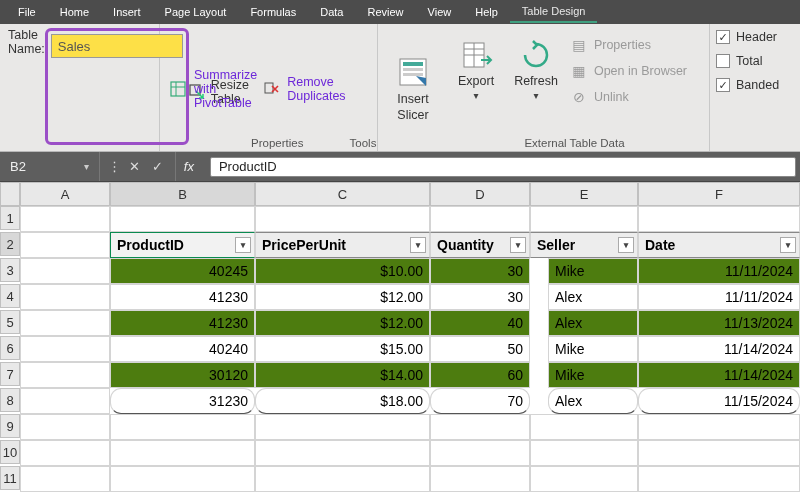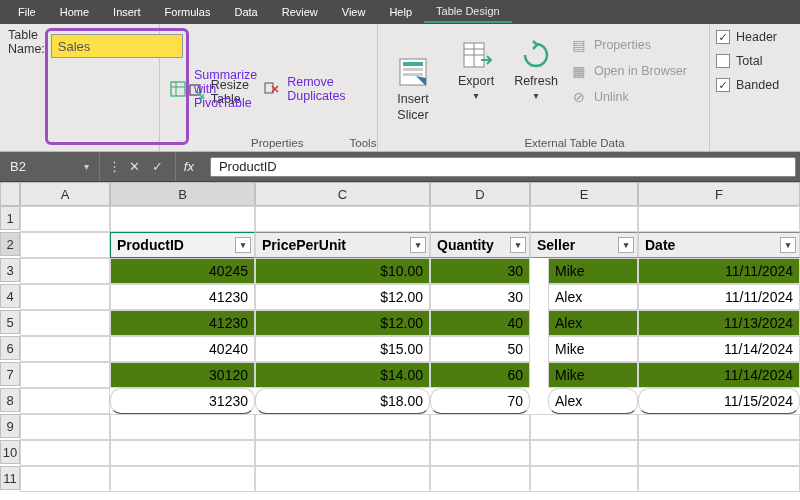--- a/index.html
+++ b/index.html
@@ -60,20 +60,21 @@
   .lastrow-b { border-bottom: 1.5px solid #555; border-radius: 11px; }
   .rowhdr.active, .colhdr.active { background: #d8d8d8; }
 </style>
 </head>
 <body>
 
 <div class="menubar">
   <div class="item">File</div>
   <div class="item">Home</div>
   <div class="item">Insert</div>
+  <div class="item">Page Layout</div>
   <div class="item">Formulas</div>
   <div class="item">Data</div>
   <div class="item">Review</div>
   <div class="item">View</div>
   <div class="item">Help</div>
   <div class="item active">Table Design</div>
 </div>
 
 <div class="ribbon">
 

